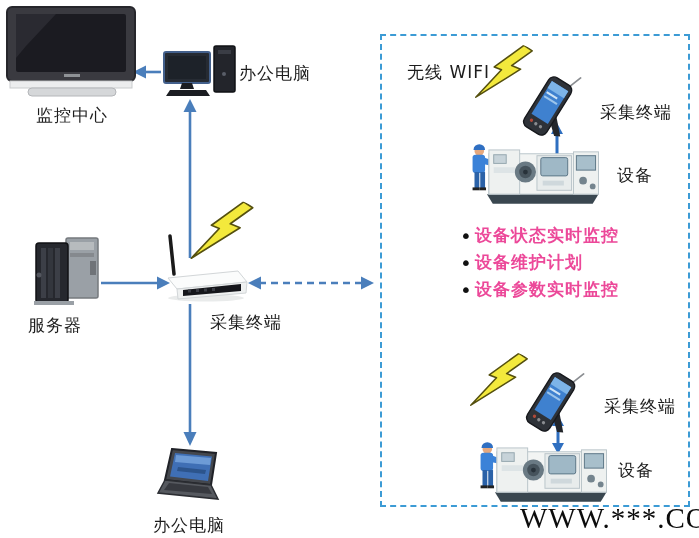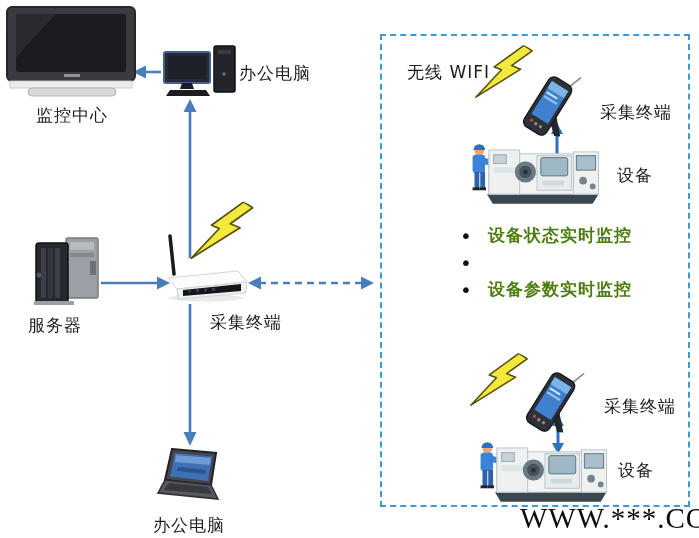--- a/index.html
+++ b/index.html
@@ -12,21 +12,21 @@
     position:absolute;font-weight:400;color:#1d1d1d;font-size:17px;
     letter-spacing:1px;white-space:nowrap;
   }
   .dashed-box{
     position:absolute;left:380px;top:34px;width:306px;height:469px;
     border:2px dashed #3c9bd5;background:transparent;
   }
   .features{position:absolute;left:460px;top:222px;}
   .feature-row{display:flex;align-items:center;height:27px;}
   .feature-row .dot{font-size:20px;color:#111;width:14px;}
-  .feature-row .txt{font-weight:700;color:#4d7c0f;font-size:17px;letter-spacing:1px;margin-left:14px;}
+  .feature-row .txt{font-weight:700;color:#ec4899;font-size:17px;letter-spacing:1px;margin-left:1px;}
   .watermark{
     position:absolute;left:520px;top:502px;
     font-family:"Liberation Serif","DejaVu Serif",serif;
     font-size:29px;color:#0c0c0c;letter-spacing:1px;white-space:nowrap;
   }
   svg{display:block;}
   #connectors{position:absolute;left:0;top:0;pointer-events:none;}
 </style>
 </head>
 <body>
@@ -191,20 +191,21 @@
   </svg>
   <div class="label" style="left:617px;top:164px">设备</div>
 
   <div class="features">
     <div class="feature-row">
       <span class="dot">•</span>
       <span class="txt">设备状态实时监控</span>
     </div>
     <div class="feature-row">
       <span class="dot">•</span>
+      <span class="txt">设备维护计划</span>
     </div>
     <div class="feature-row">
       <span class="dot">•</span>
       <span class="txt">设备参数实时监控</span>
     </div>
   </div>
 
   <svg class="abs" style="left:476px;top:348px;transform:rotate(22deg)" width="46" height="68" viewBox="0 0 40 70">
     <polygon points="28,0 8,32 16,32 2,68 34,24 24,24 38,2" fill="#f3e93c" stroke="#55500f" stroke-width="1.6" stroke-linejoin="round"></polygon>
   </svg>

